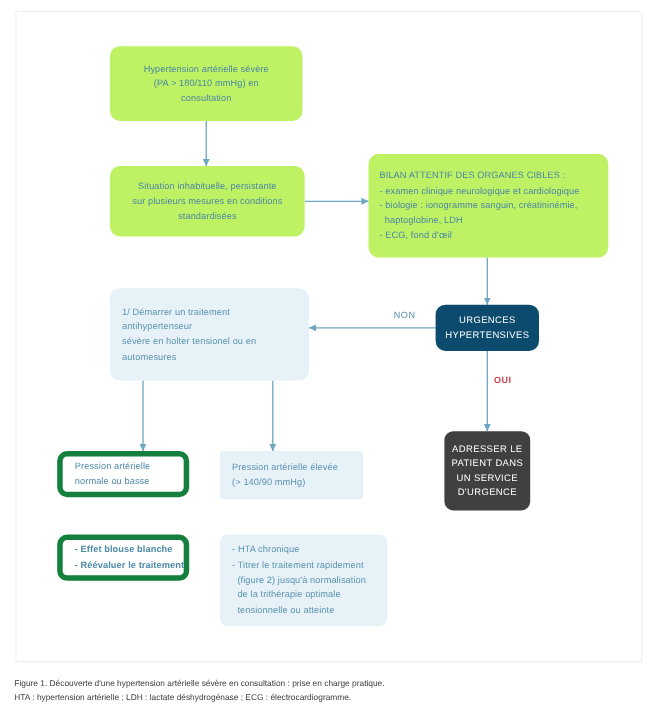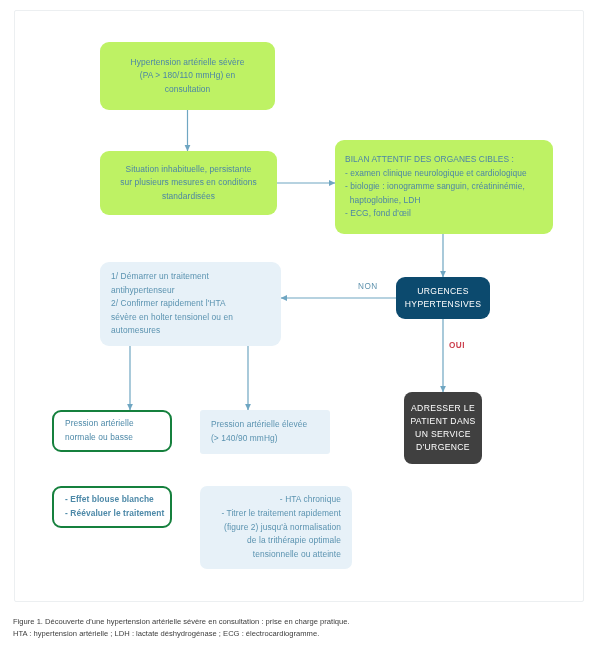--- a/index.html
+++ b/index.html
@@ -42,21 +42,21 @@
   .fill-light {
     background: #bef264;
     color: #4c86a5;
   }
   .fill-pale {
     background: #e7f1f8;
     color: #5b93b0;
   }
   .fill-white {
     background: #ffffff;
-    border: 2px solid #15803d;
+    border: 5px solid #15803d;
     color: #4d89a8;
   }
   .fill-steel {
     background: #0c4a6e;
     color: #ffffff;
   }
   .fill-red {
     background: #404040;
     color: #ffffff;
   }
@@ -178,21 +178,20 @@
   </div>
 
   <div class="edge-label" style="left:358px; top:282px;">NON</div>
 
   <div class="edge-label red" style="left:449px; top:341px;">OUI</div>
 
   <div class="node fill-pale left-txt" style="left:100px; top:262px; width:181px; height:84px; padding:9px 11px;">
     <div class="lines">
       <div>1/ Démarrer un traitement</div>
       <div>antihypertenseur</div>
-      <div>2/ Confirmer rapidement l'HTA</div>
       <div>sévère en holter tensionel ou en</div>
       <div>automesures</div>
     </div>
   </div>
 
   <div class="node fill-red center-txt caps" style="left:404px; top:392px; width:78px; height:72px; border-radius:8px;">
     <div class="lines">
       <div>ADRESSER LE</div>
       <div>PATIENT DANS</div>
       <div>UN SERVICE</div>
@@ -214,21 +213,21 @@
     </div>
   </div>
 
   <div class="node fill-white left-txt" style="left:52px; top:486px; width:120px; height:42px; padding:6px 11px; border-radius:9px;font-weight:bold;">
     <div class="lines">
       <div>- Effet blouse blanche</div>
       <div>- Réévaluer le traitement</div>
     </div>
   </div>
 
-  <div class="node fill-pale left-txt" style="left:200px; top:486px; width:152px; height:83px; padding:7px 11px; border-radius:7px;text-align:right;">
+  <div class="node fill-pale left-txt" style="left:200px; top:486px; width:152px; height:83px; padding:7px 11px; border-radius:7px;">
     <div class="lines">
       <div>- HTA chronique</div>
       <div>- Titrer le traitement rapidement</div>
       <div>  (figure 2) jusqu'à normalisation</div>
       <div>  de la trithérapie optimale</div>
       <div>  tensionnelle ou atteinte</div>
     </div>
   </div>
 
   <div id="caption">

